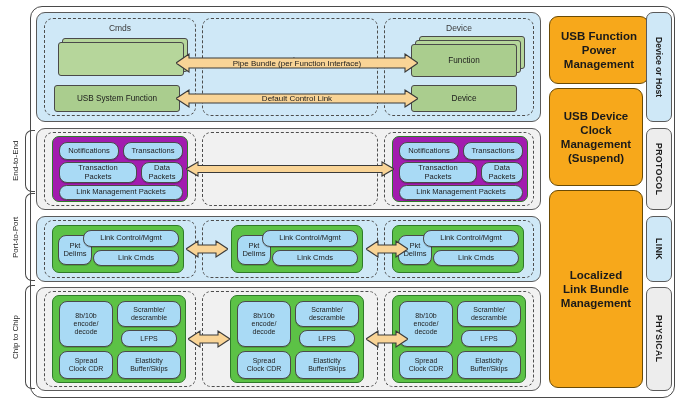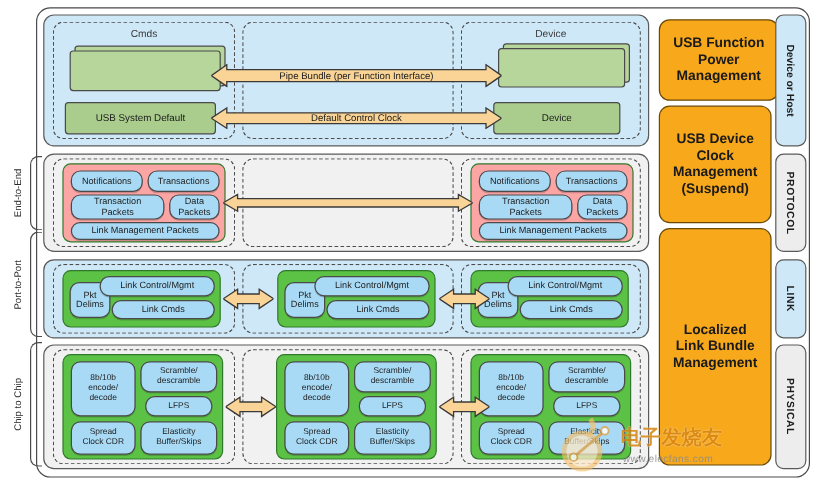--- a/index.html
+++ b/index.html
@@ -38,21 +38,21 @@
     background:transparent;
   }
 
   .coltitle{
     font-size:8.5px;color:#3a3a3a;
     width:100%;text-align:center;
   }
 
   
   .greenbox{
-    background:#fca5a5;
+    background:#a21caf;
     border:1.3px solid #2f7a2a;
     border-radius:7px;
   }
   .greenbox.bright{background:#5cc246;}
 
   
   .pill{
     background:#a9daf5;
     border:1.3px solid #4a4a4a;
     border-radius:8px;
@@ -139,39 +139,40 @@
   <div class="abs coldash" style="left:202px;top:18px;width:176px;height:98px;">
     <div class="coltitle abs" style="left:0;top:15px;margin-top:22px;">Hub</div>
   </div>
   <div class="abs coldash" style="left:384px;top:18px;width:150px;height:98px;">
     <div class="coltitle abs" style="left:0;top:4px;">Device</div>
   </div>
 
   <div class="abs gbox stacklayer" style="left:62px;top:38px;width:126px;height:34px;"></div>
   <div class="abs gbox stacklayer" style="left:58px;top:42px;width:126px;height:34px;"></div>
 
-  <div class="abs gbox" style="left:54px;top:85px;width:126px;height:27px;">USB System Default</div>
+  <div class="abs gbox" style="left:54px;top:85px;width:126px;height:27px;">USB System Function</div>
 
   <div class="abs gbox stacklayer" style="left:419px;top:36px;width:106px;height:33px;"></div>
   <div class="abs gbox stacklayer" style="left:415px;top:40px;width:106px;height:33px;"></div>
+  <div class="abs gbox" style="left:411px;top:44px;width:106px;height:33px;">Function</div>
 
   <div class="abs gbox" style="left:411px;top:85px;width:106px;height:27px;">Device</div>
 
   <div class="abs" style="left:176px;top:53px;width:242px;height:20px;">
     <svg width="242" height="20" viewBox="0 0 242 20">
       <polygon points="0,10 13,1 13,5 229,5 229,1 242,10 229,19 229,15 13,15 13,19" fill="#f9d496" stroke="#3a3a3a" stroke-width="1.1"></polygon>
     </svg>
     <div class="abs ctr" style="left:0;top:0;width:242px;height:20px;font-size:8px;color:#1b1b1b;">Pipe Bundle (per Function Interface)</div>
   </div>
 
   <div class="abs" style="left:176px;top:89px;width:242px;height:19px;">
     <svg width="242" height="19" viewBox="0 0 242 19">
       <polygon points="0,9.5 13,1 13,5 229,5 229,1 242,9.5 229,18 229,14 13,14 13,18" fill="#f9d496" stroke="#3a3a3a" stroke-width="1.1"></polygon>
     </svg>
-    <div class="abs ctr" style="left:0;top:0;width:242px;height:19px;font-size:8px;color:#1b1b1b;">Default Control Clock</div>
+    <div class="abs ctr" style="left:0;top:0;width:242px;height:19px;font-size:8px;color:#1b1b1b;">Default Control Link</div>
   </div>
 
   <div class="abs band band-proto" style="left:36px;top:128px;width:505px;height:82px;"></div>
 
   <div class="abs coldash" style="left:44px;top:132px;width:152px;height:74px;"></div>
   <div class="abs coldash" style="left:202px;top:132px;width:176px;height:74px;"></div>
   <div class="abs coldash" style="left:384px;top:132px;width:150px;height:74px;"></div>
 
   <div class="abs greenbox" style="left:52px;top:136px;width:136px;height:66px;">
     <div class="abs pill" style="left:6px;top:5px;width:60px;height:18px;">Notifications</div>
@@ -319,26 +320,14 @@
 
   <div class="abs bracket" style="left:25px;top:130px;width:10px;height:62px;"></div>
   <div class="abs leftlabel" style="left:8px;top:130px;width:14px;height:62px;">End-to-End</div>
 
   <div class="abs bracket" style="left:25px;top:193px;width:10px;height:88px;"></div>
   <div class="abs leftlabel" style="left:8px;top:193px;width:14px;height:88px;">Port-to-Port</div>
 
   <div class="abs bracket" style="left:25px;top:285px;width:10px;height:104px;"></div>
   <div class="abs leftlabel" style="left:8px;top:285px;width:14px;height:104px;">Chip to Chip</div>
 
-  <div class="abs wm" style="left:462px;top:345px;width:215px;height:52px;">
-    <svg class="abs" style="left:0;top:-2px;" width="60" height="52" viewBox="0 0 60 52">
-      <circle cx="23" cy="33" r="17" fill="#f5c06a" opacity=".75"></circle>
-      <circle cx="23" cy="33" r="13" fill="#ffffff" opacity=".55"></circle>
-      <path d="M16 38 L42 16" stroke="#e0a855" stroke-width="2.4" fill="none"></path>
-      <circle cx="16" cy="38" r="3.2" fill="#fff" stroke="#e0a855" stroke-width="1.6"></circle>
-      <circle cx="42" cy="16" r="3.2" fill="#fff" stroke="#e0a855" stroke-width="1.6"></circle>
-      <path d="M30 6 C34 12 32 18 27 20" stroke="#f5c06a" stroke-width="4" fill="none" opacity=".8"></path>
-    </svg>
-    <div class="abs wm-text" style="left:55px;top:8px;">电子发烧友</div>
-    <div class="abs wm-url" style="left:57px;top:32px;">www.elecfans.com</div>
-  </div>
 
 </div>
 
 </body></html>

